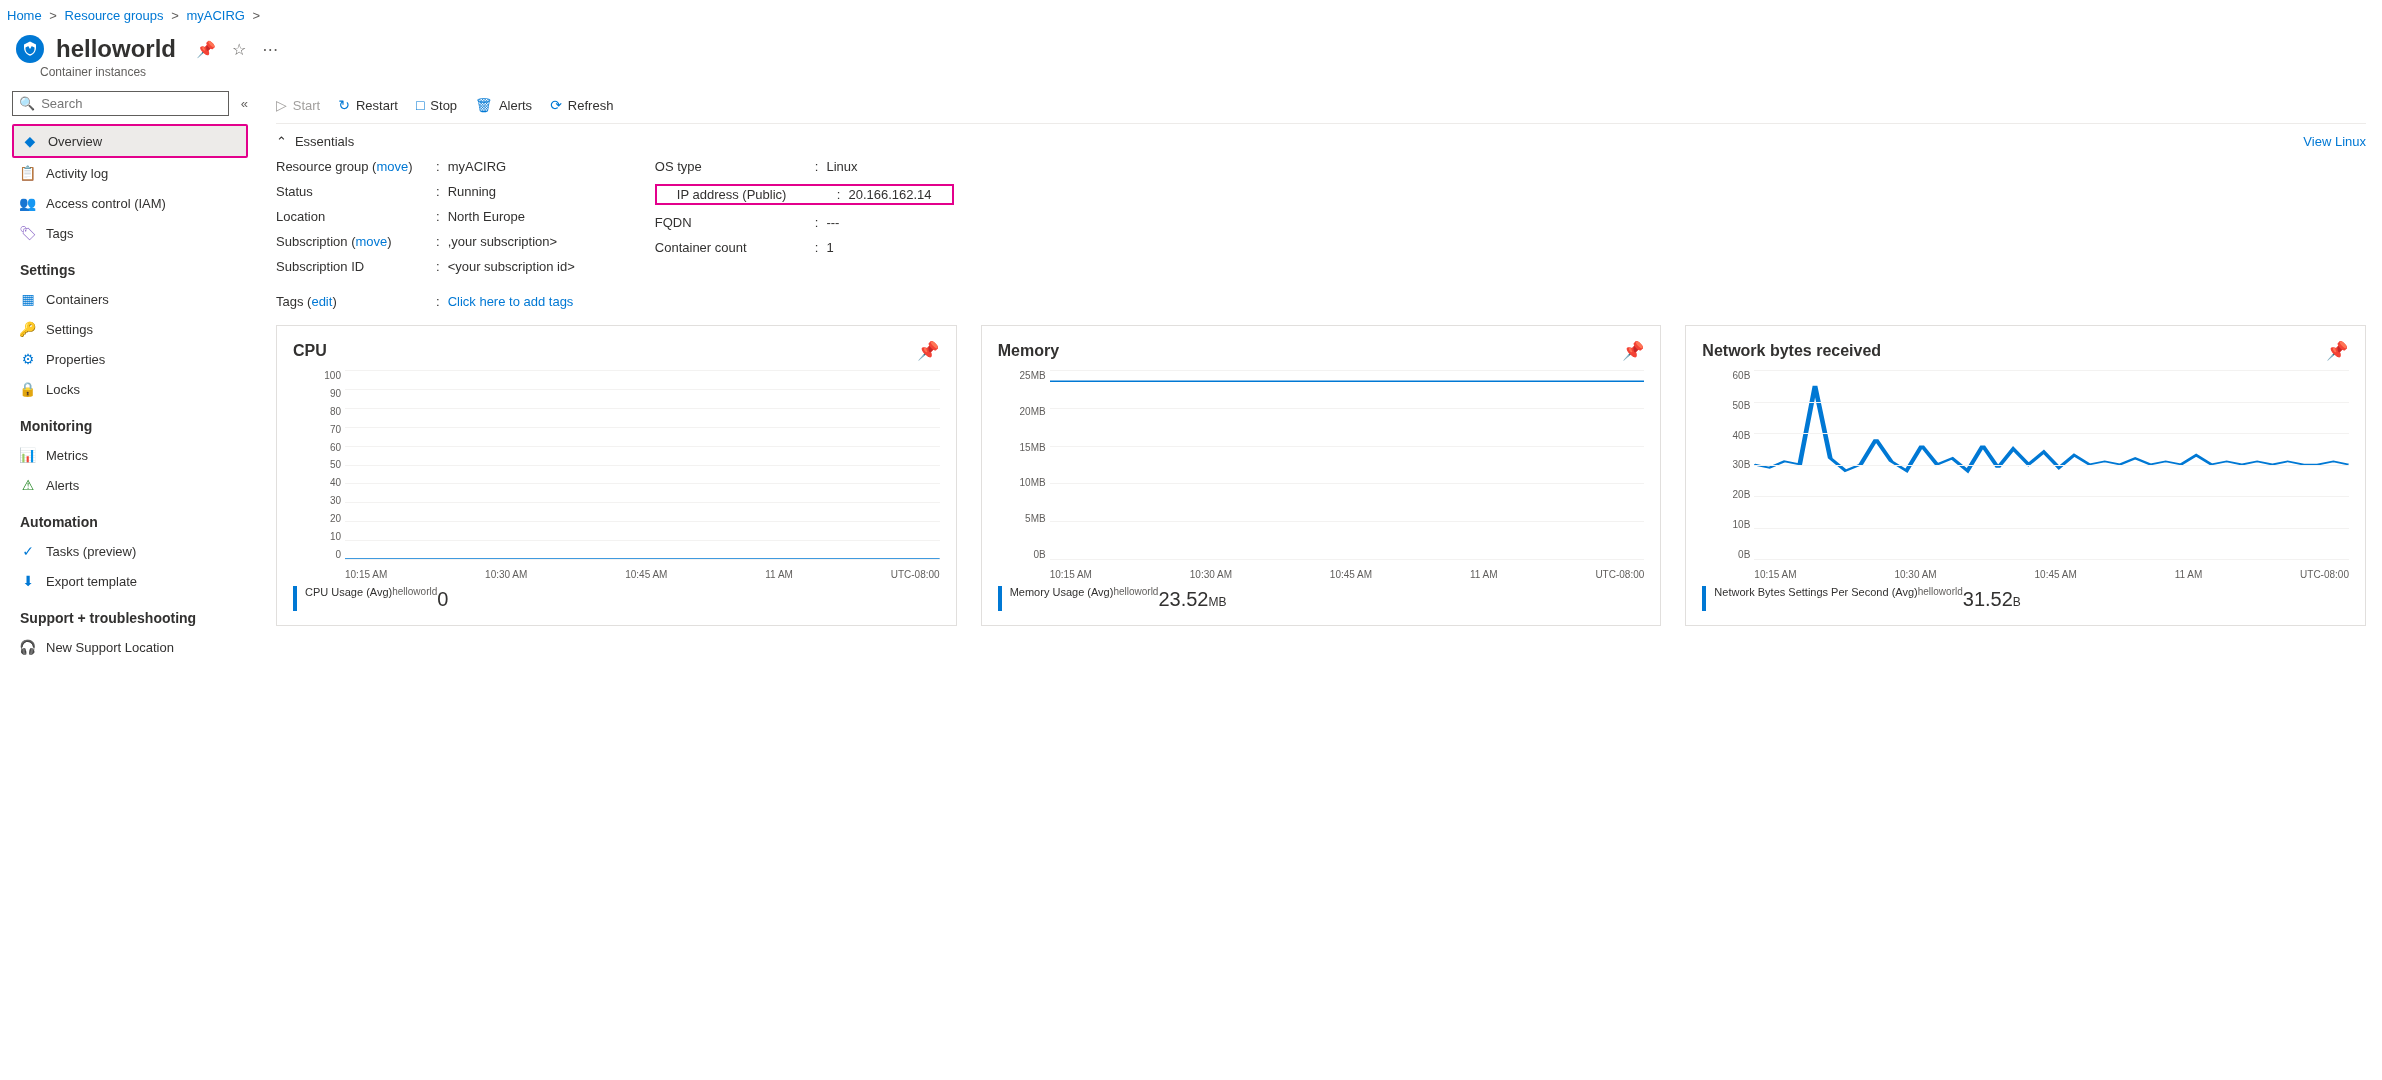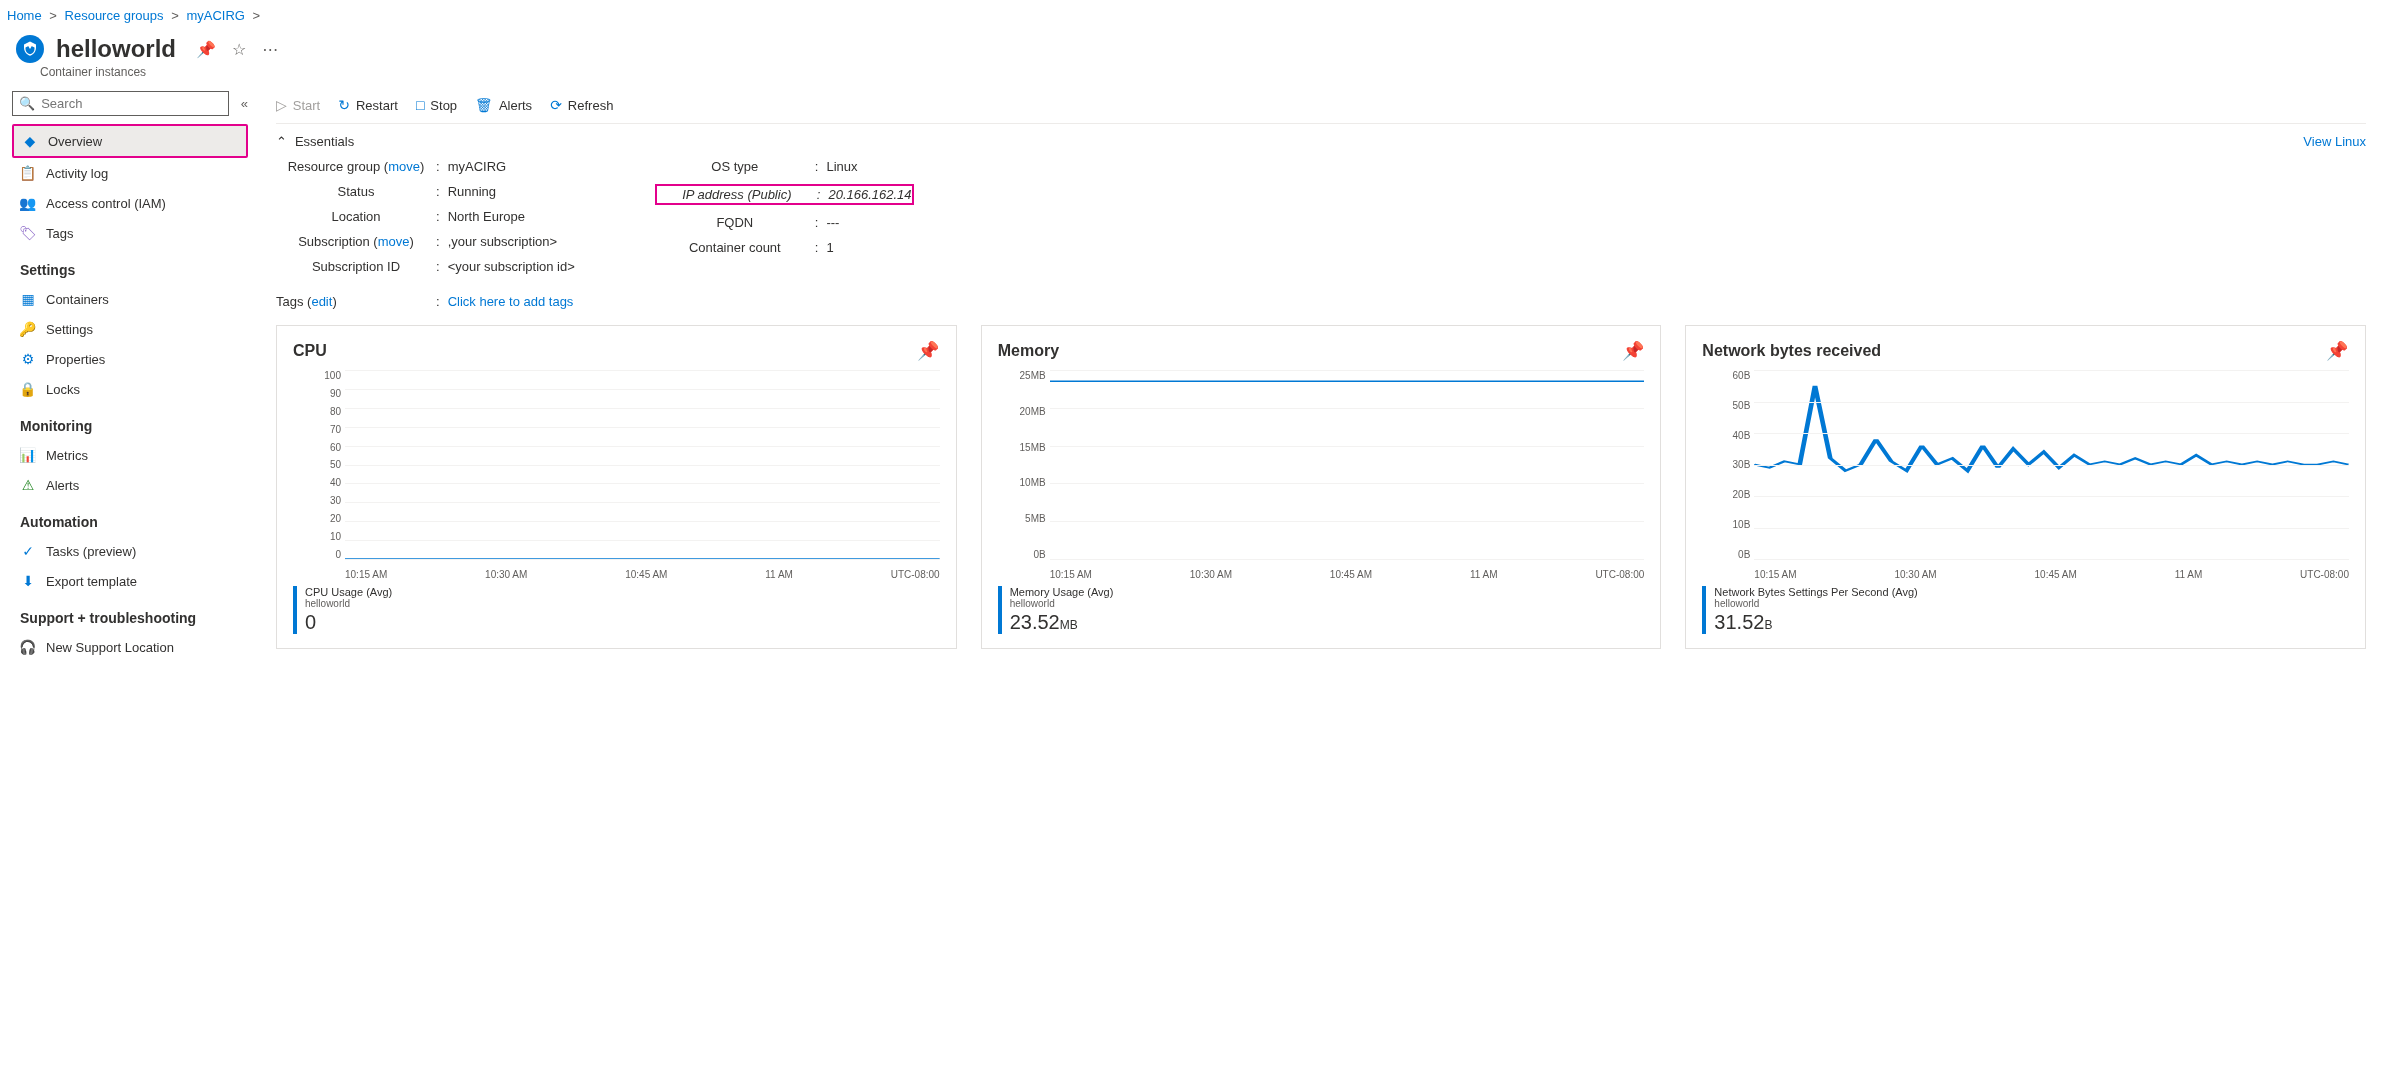--- a/index.html
+++ b/index.html
@@ -33,43 +33,43 @@
 .toolbar-btn { display: flex; align-items: center; gap: 6px; cursor: pointer; color: #323130; }
 .toolbar-btn.disabled { color: #a19f9d; cursor: default; }
 .toolbar-icon { font-size: 14px; }
 
 .essentials-header { display: flex; align-items: center; justify-content: space-between; padding: 10px 0; }
 .essentials-toggle { display: flex; align-items: center; gap: 8px; cursor: pointer; font-weight: 400; }
 .view-cost { color: #0078d4; }
 
 .essentials-grid { display: flex; gap: 80px; padding-bottom: 12px; }
 .ess-col { display: flex; flex-direction: column; gap: 10px; }
-.ess-row { display: flex; align-items: baseline; text-align: center; }
+.ess-row { display: flex; align-items: baseline; }
 .ess-label { width: 160px; color: #323130; }
 .ess-colon { margin-right: 8px; color: #323130; }
 .ess-value { color: #323130; }
-.ip-highlight { border: 2px solid #e3008c; padding: 1px 0; font-style: italic; }
+.ip-highlight { border: 2px solid #e3008c; padding: 1px 20px; }
 
 .tags-row { padding: 8px 0 16px; display: flex; align-items: baseline; }
 
 .charts { display: flex; gap: 24px; border-radius: 30px; }
 .chart-card { flex: 1; border: 1px solid #e1dfdd; padding: 14px 16px; }
 .chart-head { display: flex; justify-content: space-between; align-items: center; margin-bottom: 8px; }
 .chart-title { font-size: 16px; font-weight: 600; }
 .pin-icon { cursor: pointer; color: #323130; font-size: 18px; }
 
 .chart-body { height: 210px; position: relative; margin: 4px 0 6px; }
 .y-axis { position: absolute; left: 0; top: 0; bottom: 20px; width: 48px; display: flex; flex-direction: column; justify-content: space-between; align-items: flex-end; font-size: 10px; color: #605e5c; }
 .plot { position: absolute; left: 52px; right: 0; top: 0; bottom: 20px; border-bottom: 1px solid #e1dfdd; }
 .gridline { position: absolute; left: 0; right: 0; border-top: 1px solid #f3f2f1; }
 .x-axis { position: absolute; left: 52px; right: 0; bottom: 0; display: flex; justify-content: space-between; font-size: 10px; color: #605e5c; }
 
 .chart-legend { display: flex; gap: 8px; align-items: flex-start; margin-top: 6px; }
 .legend-bar { width: 4px; background: #0078d4; align-self: stretch; }
-.legend-text { display: flex; flex-direction: column; }
+.legend-text { display: flex; }
 .legend-label { font-size: 11px; color: #323130; }
 .legend-sub { font-size: 10px; color: #605e5c; }
 .legend-value { font-size: 20px; font-weight: 400; margin-top: 2px; }
 .legend-value .unit { font-size: 12px; }
 
 svg.line-svg { width: 100%; height: 100%; }
 </style>
 </head>
 <body>
 

